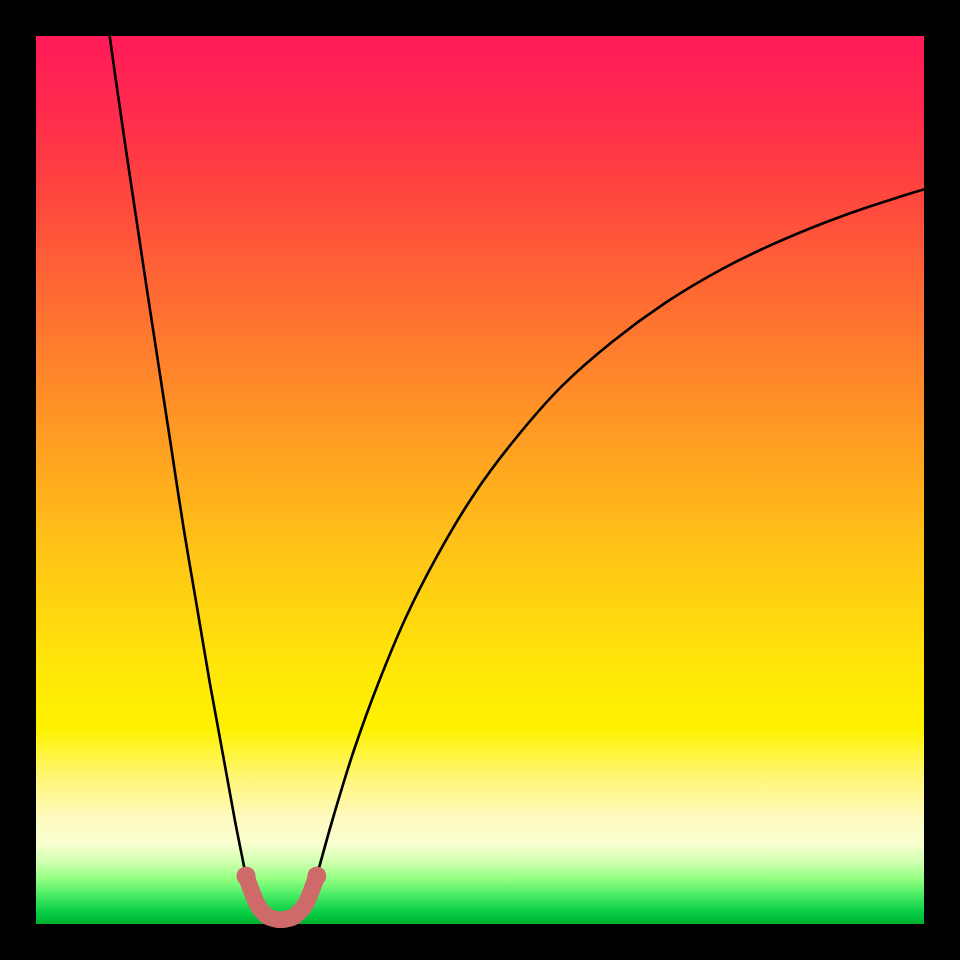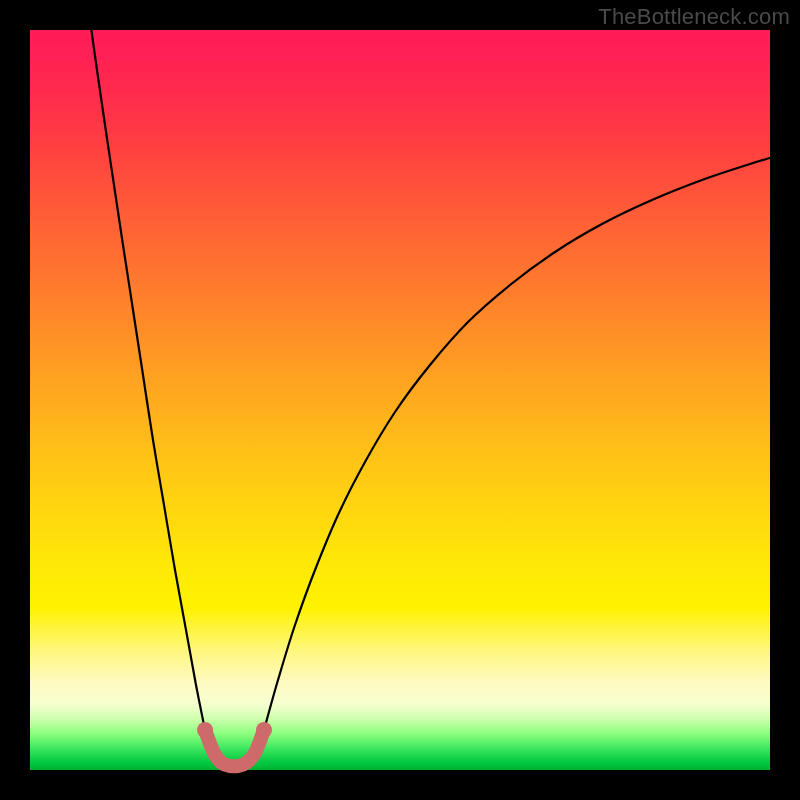--- a/index.html
+++ b/index.html
@@ -76,14 +76,13 @@
   <svg class="curves" viewBox="0 0 740 740" preserveAspectRatio="none">
     <g id="svg-content">
         <path d="M 60 -10 C 61.2 -1.7, 64.5 22.5, 67 40 C 69.5 57.5, 72.2 75.8, 75 95 C 77.8 114.2, 81.0 135.0, 84 155 C 87.0 175.0, 89.8 194.2, 93 215 C 96.2 235.8, 99.7 258.3, 103 280 C 106.3 301.7, 109.7 323.3, 113 345 C 116.3 366.7, 119.5 388.3, 123 410 C 126.5 431.7, 130.3 453.3, 134 475 C 137.7 496.7, 141.3 519.2, 145 540 C 148.7 560.8, 152.5 580.8, 156 600 C 159.5 619.2, 162.8 638.3, 166 655 C 169.2 671.7, 173.5 692.5, 175 700" fill="none" stroke="#000000" stroke-width="2.2" stroke-linecap="round" stroke-linejoin="round"></path>
         <path d="M 234 700 C 236.3 691.7, 242.8 667.5, 248 650 C 253.2 632.5, 258.8 613.3, 265 595 C 271.2 576.7, 277.8 558.3, 285 540 C 292.2 521.7, 299.7 503.0, 308 485 C 316.3 467.0, 325.5 449.2, 335 432 C 344.5 414.8, 354.2 398.2, 365 382 C 375.8 365.8, 387.8 350.0, 400 335 C 412.2 320.0, 424.7 305.3, 438 292 C 451.3 278.7, 465.5 266.7, 480 255 C 494.5 243.3, 509.7 232.2, 525 222 C 540.3 211.8, 555.8 202.7, 572 194 C 588.2 185.3, 605.3 177.3, 622 170 C 638.7 162.7, 655.7 156.0, 672 150 C 688.3 144.0, 707.0 138.2, 720 134 C 733.0 129.8, 745.0 126.5, 750 125" fill="none" stroke="#000000" stroke-width="2.2" stroke-linecap="round" stroke-linejoin="round"></path>
         <path d="M 175 700 C 176.5 703.8, 181.2 717.5, 184 723 C 186.8 728.5, 189.3 730.8, 192 733 C 194.7 735.2, 197.3 735.5, 200 736 C 202.7 736.5, 205.3 736.5, 208 736 C 210.7 735.5, 213.2 735.2, 216 733 C 218.8 730.8, 222.0 728.5, 225 723 C 228.0 717.5, 232.5 703.8, 234 700" fill="none" stroke="#cf6a6a" stroke-width="14" stroke-linecap="round" stroke-linejoin="round"></path>
         <circle cx="175" cy="700" r="8" fill="#cf6a6a"></circle>
         <circle cx="234" cy="700" r="8" fill="#cf6a6a"></circle>
       </g>
   </svg>
 
-  <div class="watermark">TheBottleneck.com</div>
 </div>
 
 </body></html>

